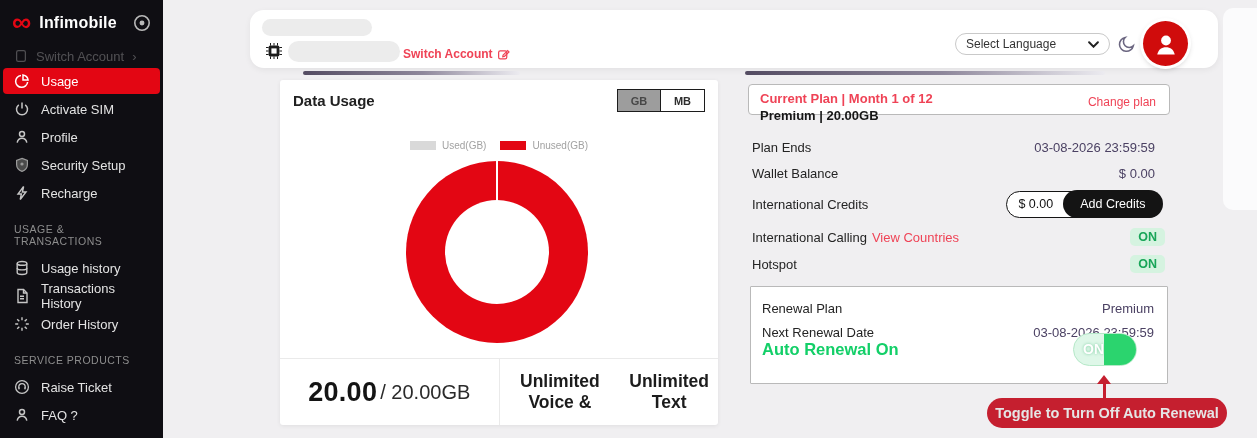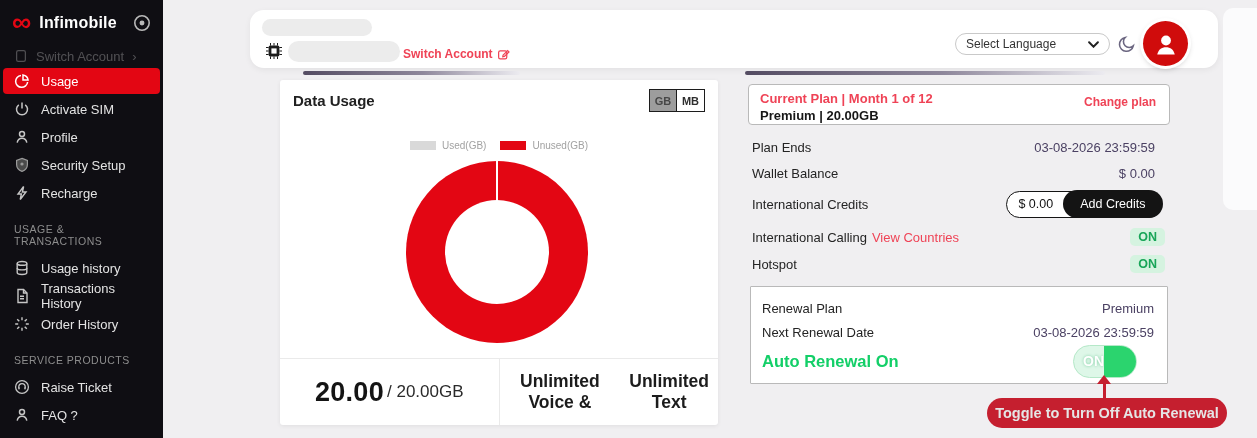--- a/index.html
+++ b/index.html
@@ -71,52 +71,52 @@
   .shimmer1 { left:303px; top:71px; width:217px; }
   .shimmer2 { left:745px; top:71px; width:360px; }
 
   
   .usage-card {
     position:absolute; left:280px; top:80px; width:438px; height:345px;
     background:#fff; border-radius:3px; box-shadow:0 1px 4px rgba(0,0,0,.07);
   }
   .usage-title { position:absolute; left:13px; top:12px; font-size:15px; font-weight:bold; color:#212121; }
   .unit-toggle { position:absolute; right:13px; top:9px; display:flex; border:1.5px solid #1c1c1c; }
-  .unit-btn { width:27px; height:21px; display:flex; align-items:center; justify-content:center;
+  .unit-btn { width:43px; height:21px; display:flex; align-items:center; justify-content:center;
     font-size:11px; font-weight:bold; cursor:pointer; }
   .unit-gb { background:#9d9d9d; color:#474747; border-right:1.5px solid #1c1c1c; }
   .unit-mb { background:#fff; color:#2e2e2e; }
   .legend { position:absolute; top:60px; left:0; width:100%; display:flex; justify-content:center; gap:14px; align-items:center; }
   .legend-item { display:flex; align-items:center; gap:6px; }
   .sw { width:26px; height:9px; }
   .sw-used { background:#d9d9d9; }
   .sw-unused { background:#e30613; }
   .legend-label { font-size:10px; color:#a2a2a2; }
   .donut { position:absolute; left:126px; top:81px; width:182px; height:182px; border-radius:50%; background:#e30613; }
   .donut-hole { position:absolute; left:39px; top:39px; width:104px; height:104px; border-radius:50%; background:#fff; }
   .donut-gap { position:absolute; left:90px; top:0; width:2px; height:40px; background:#fff; }
   .usage-footer {
     position:absolute; left:0; bottom:0; width:100%; height:67px;
     border-top:1px solid #eaeaea; display:flex;
   }
   .fcell { flex:1; display:flex; align-items:center; justify-content:center; }
   .fcell-right { border-left:1px solid #eaeaea; flex-direction:row; }
   .data-big { font-size:27px; font-weight:800; color:#141414; letter-spacing:.3px; }
-  .data-small { font-size:17px; color:#2a2a2a; font-weight:500; margin-left:3px; }
+  .data-small { font-size:20px; color:#2a2a2a; font-weight:500; margin-left:3px; }
   .benefit-line { font-size:17.5px; font-weight:bold; color:#1c1c1c; line-height:1.18; text-align:center; }
 
   
   .plan-panel { position:absolute; left:748px; top:80px; width:422px; height:345px; }
   .plan-box {
-    position:absolute; left:0; top:4px; width:422px; height:41px;
+    position:absolute; left:0; top:4px; width:422px; height:31px;
     background:#fff; border:1px solid #b9b9b9; border-radius:4px;
   }
   .plan-title { position:absolute; left:11px; top:6px; font-size:13px; font-weight:bold; color:#ef4356; }
   .plan-sub { position:absolute; left:11px; top:23px; font-size:13px; font-weight:bold; color:#171717; }
-  .change-plan { position:absolute; right:13px; top:10px; font-size:12px; color:#ef4356; cursor:pointer;font-weight:bold; }
+  .change-plan { position:absolute; right:13px; top:10px; font-size:12px; color:#ef4356; cursor:pointer; }
   .prow { position:absolute; left:4px; right:15px; display:flex; justify-content:space-between; align-items:center; }
   .prow-label { font-size:13px; color:#242424; }
   .prow-value { font-size:13px; color:#4b4163; font-weight:500; }
   .row-planends { top:59px; height:16px; }
   .row-wallet { top:85px; height:16px; }
   .row-credits { top:110px; height:28px; right:8px; }
   .row-intl { top:148px; height:18px; right:5px; }
   .row-hotspot { top:175px; height:18px; right:5px; }
   .credit-group { display:flex; align-items:center; border:1.5px solid #141414; border-radius:16px; background:#fff; height:27px; }
   .credit-amount { padding:0 10px 0 11px; font-size:12.5px; color:#111; }
@@ -128,21 +128,21 @@
   .label-with-link { display:flex; gap:5px; align-items:center; }
   .on-badge { background:#d5f3e0; color:#18a558; font-weight:bold; font-size:12.5px; padding:2px 8px; border-radius:5px; }
 
   .renewal-box {
     position:absolute; left:2px; top:206px; width:418px; height:98px;
     background:#fff; border:1px solid #b9b9b9; border-radius:1px;
   }
   .rrow { position:absolute; left:11px; right:13px; display:flex; justify-content:space-between; align-items:center; }
   .rrow1 { top:13px; height:16px; }
   .rrow2 { top:37px; height:16px; }
-  .rrow3 { top:56px; height:36px; }
+  .rrow3 { top:44px; height:36px; }
   .auto-renew-label { font-size:16.5px; font-weight:bold; color:#13cf68; }
   .toggle {
     position:relative; width:64px; height:33px; border-radius:17px;
     background:#def7e8; border:1px solid #b5e8c8; overflow:hidden; cursor:pointer; margin-right:17px;
   }
   .toggle-on-text {
     position:absolute; left:9px; top:50%; transform:translateY(-50%);
     color:#fff; font-weight:bold; font-size:14px; text-shadow:0 0 3px rgba(110,200,150,.9);
   }
   .toggle-knob { position:absolute; right:-1px; top:-1px; bottom:-1px; width:33px; border-radius:0 17px 17px 0; background:#2bd46e; }

